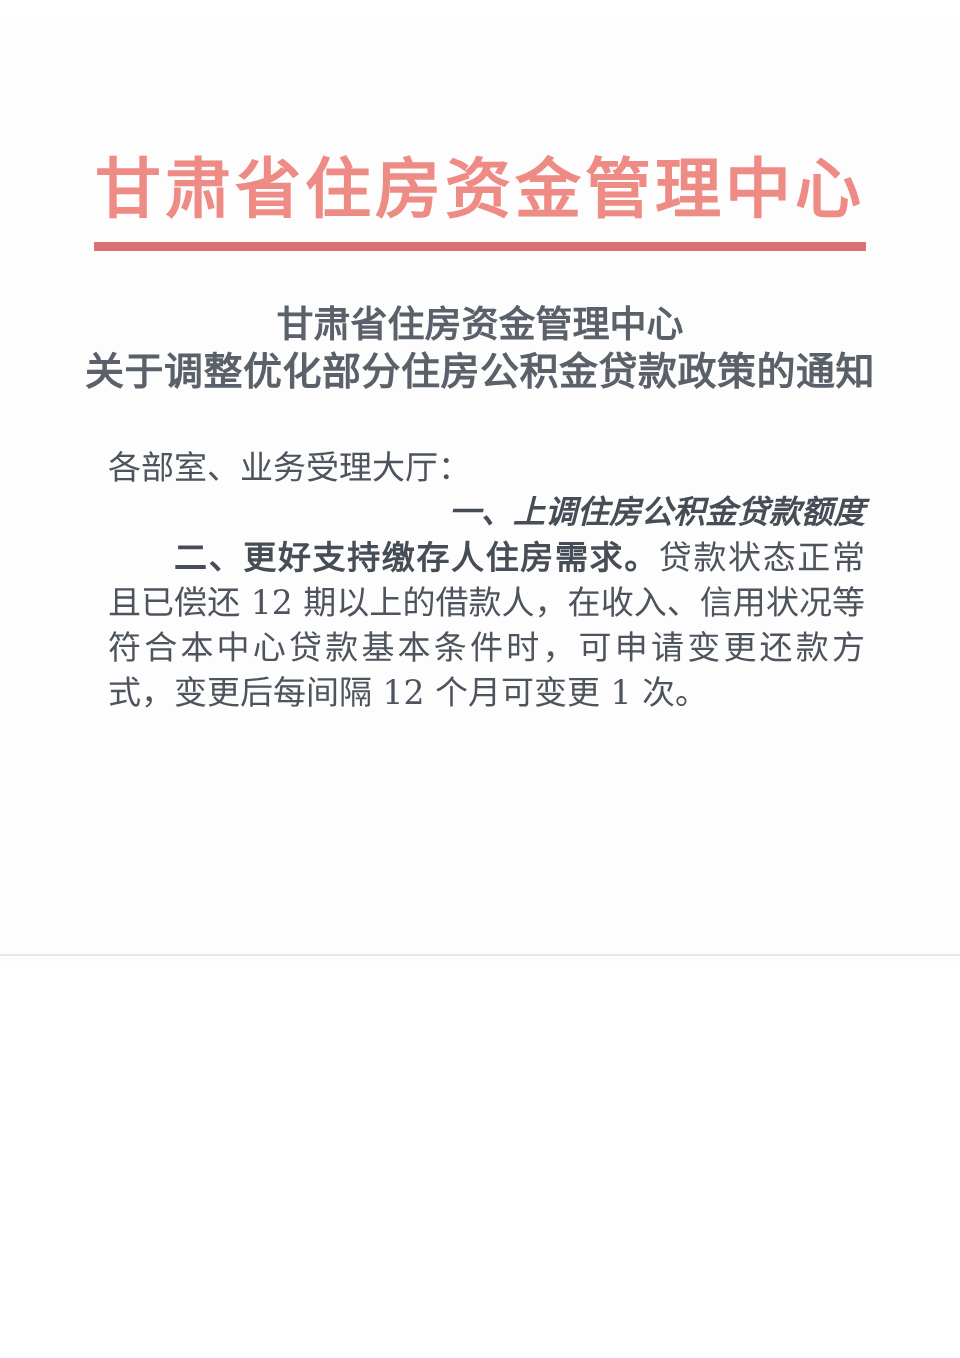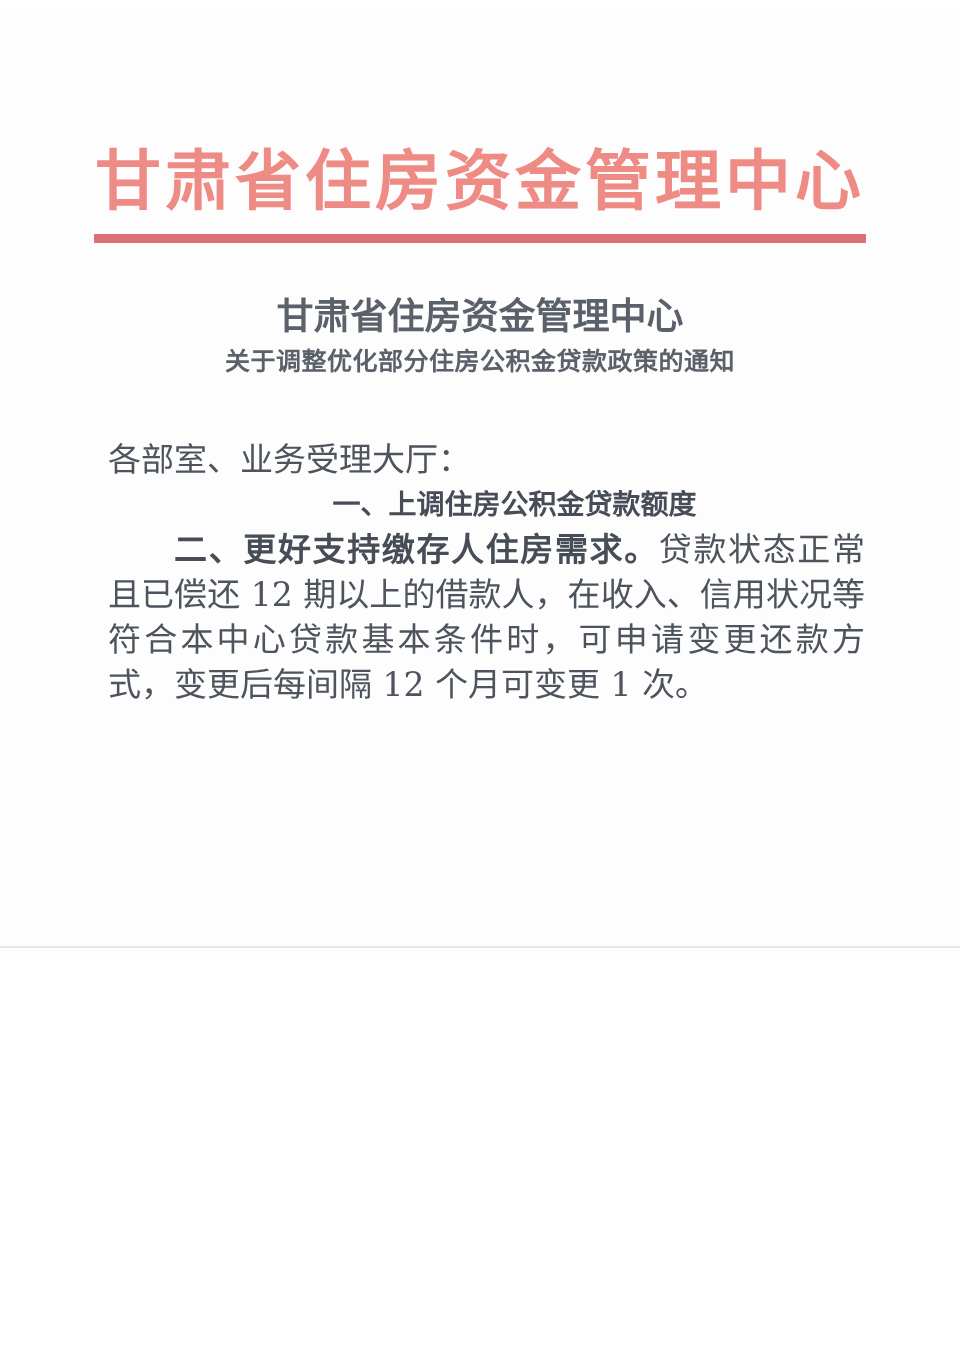--- a/index.html
+++ b/index.html
@@ -4,21 +4,21 @@
 <style>
   html, body {
     margin: 0;
     padding: 0;
     background: #ffffff;
   }
   .page {
     position: relative;
     width: 960px;
     height: 952px;
-    margin: 8px auto;
+    margin: 16px auto;
     background: #fdfdfd;
     overflow: hidden;
     font-family: "DejaVu Serif", "Liberation Serif", serif;
   }
   
   .org-name {
     margin-top: 138px;
     text-align: center;
     font-size: 66px;
     line-height: 1.08;
@@ -40,24 +40,23 @@
     text-align: center;
     color: #5b616a;
     font-weight: 700;
     font-family: "DejaVu Serif", "Liberation Serif", serif;
   }
   .doc-title .t1 {
     font-size: 37px;
     line-height: 47px;
   }
   .doc-title .t2 {
-    font-size: 25px;
+    font-size: 39px;
     line-height: 47px;
     letter-spacing: 0.5px;
-    font-family: Liberation Mono, monospace;
   }
   
   .doc-body {
     margin-top: 50px;
     padding: 0 95px 0 108px;
     color: #4d545d;
     font-size: 33px;
     line-height: 45px;
     text-align: justify;
     text-justify: inter-ideograph;
@@ -65,26 +64,27 @@
   .doc-body p {
     margin: 0;
     text-indent: 2em;
   }
   .salutation {
     text-indent: 0 !important;
   }
   .section-heading {
     margin: 0;
     text-indent: 2em;
-    font-size: 28px;
+    font-size: 32px;
     line-height: 45px;
     font-weight: 700;
     color: #474d56;
     font-family: "DejaVu Sans", "Liberation Sans", sans-serif;
-    text-align: center;
+    text-align: right;
+    font-style: italic;
   }
   .inline-heading {
     font-weight: 700;
     color: #474d56;
     font-family: "DejaVu Sans", "Liberation Sans", sans-serif;
   }
   
   .scan-edge {
     position: absolute;
     left: 0;

